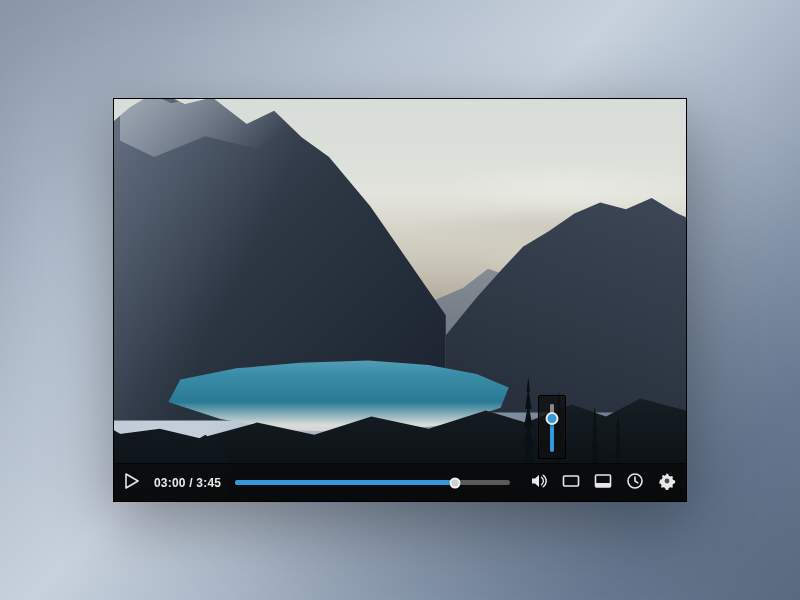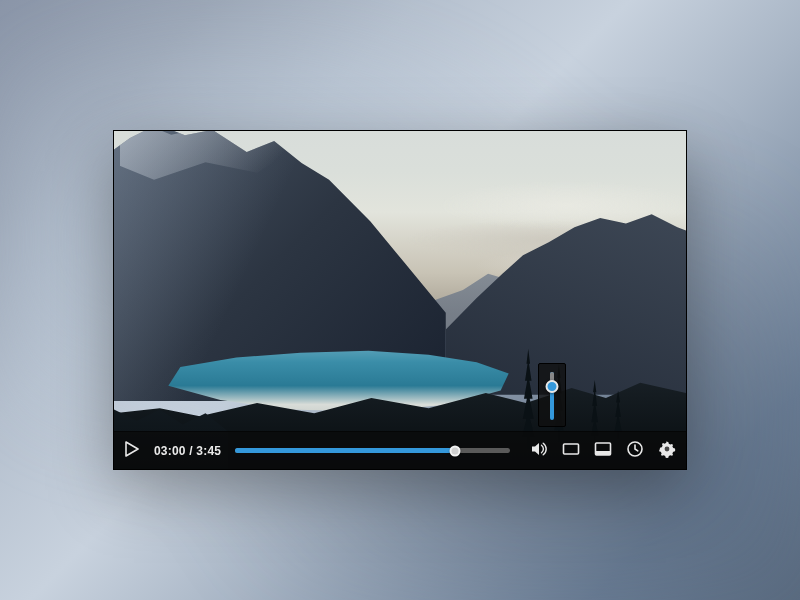--- a/index.html
+++ b/index.html
@@ -20,21 +20,21 @@
       content: '';
       position: absolute;
       inset: 0;
       background: radial-gradient(ellipse at 30% 40%, rgba(200,215,230,0.5) 0%, transparent 50%),
                   radial-gradient(ellipse at 70% 70%, rgba(70,85,105,0.4) 0%, transparent 50%);
       filter: blur(30px);
     }
     .player {
       position: relative;
       width: 574px;
-      height: 340px;
+      height: 404px;
       border: 1px solid #000;
       box-shadow: 0 20px 60px rgba(0,0,0,0.35);
       overflow: visible;
     }
     .video-scene {
       position: relative;
       width: 100%;
       height: 100%;
       overflow: hidden;
     }

